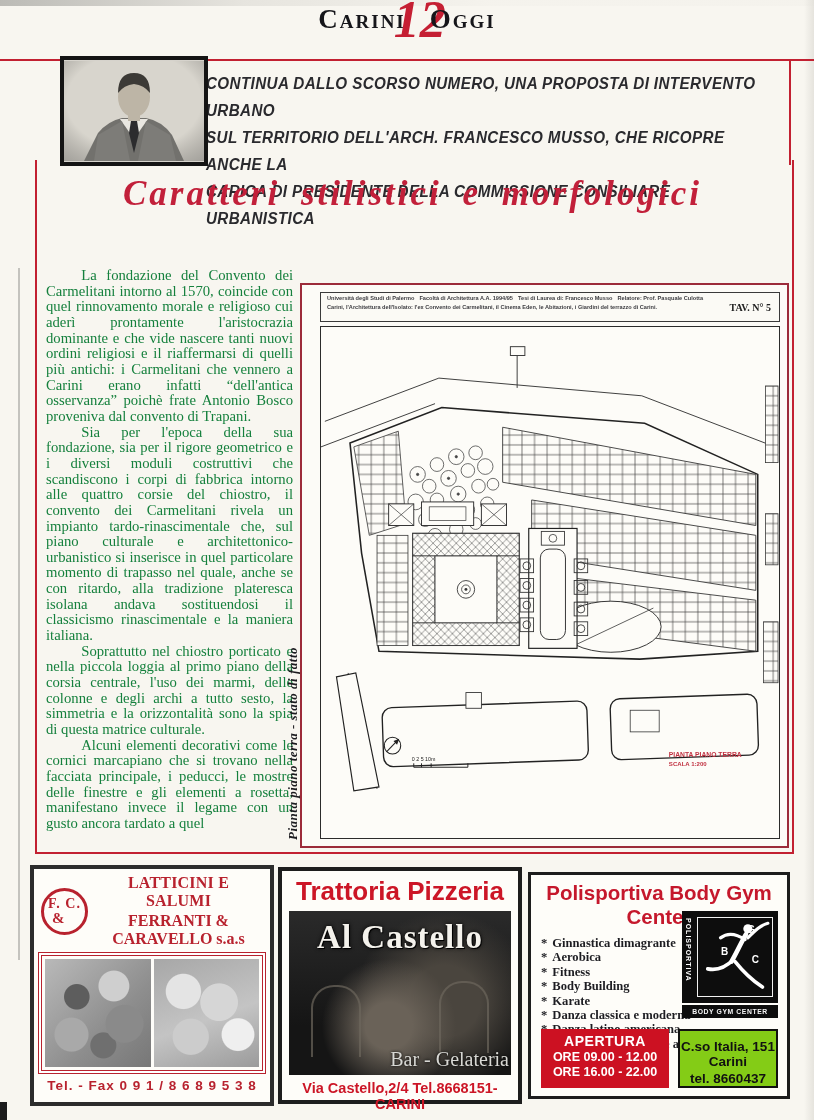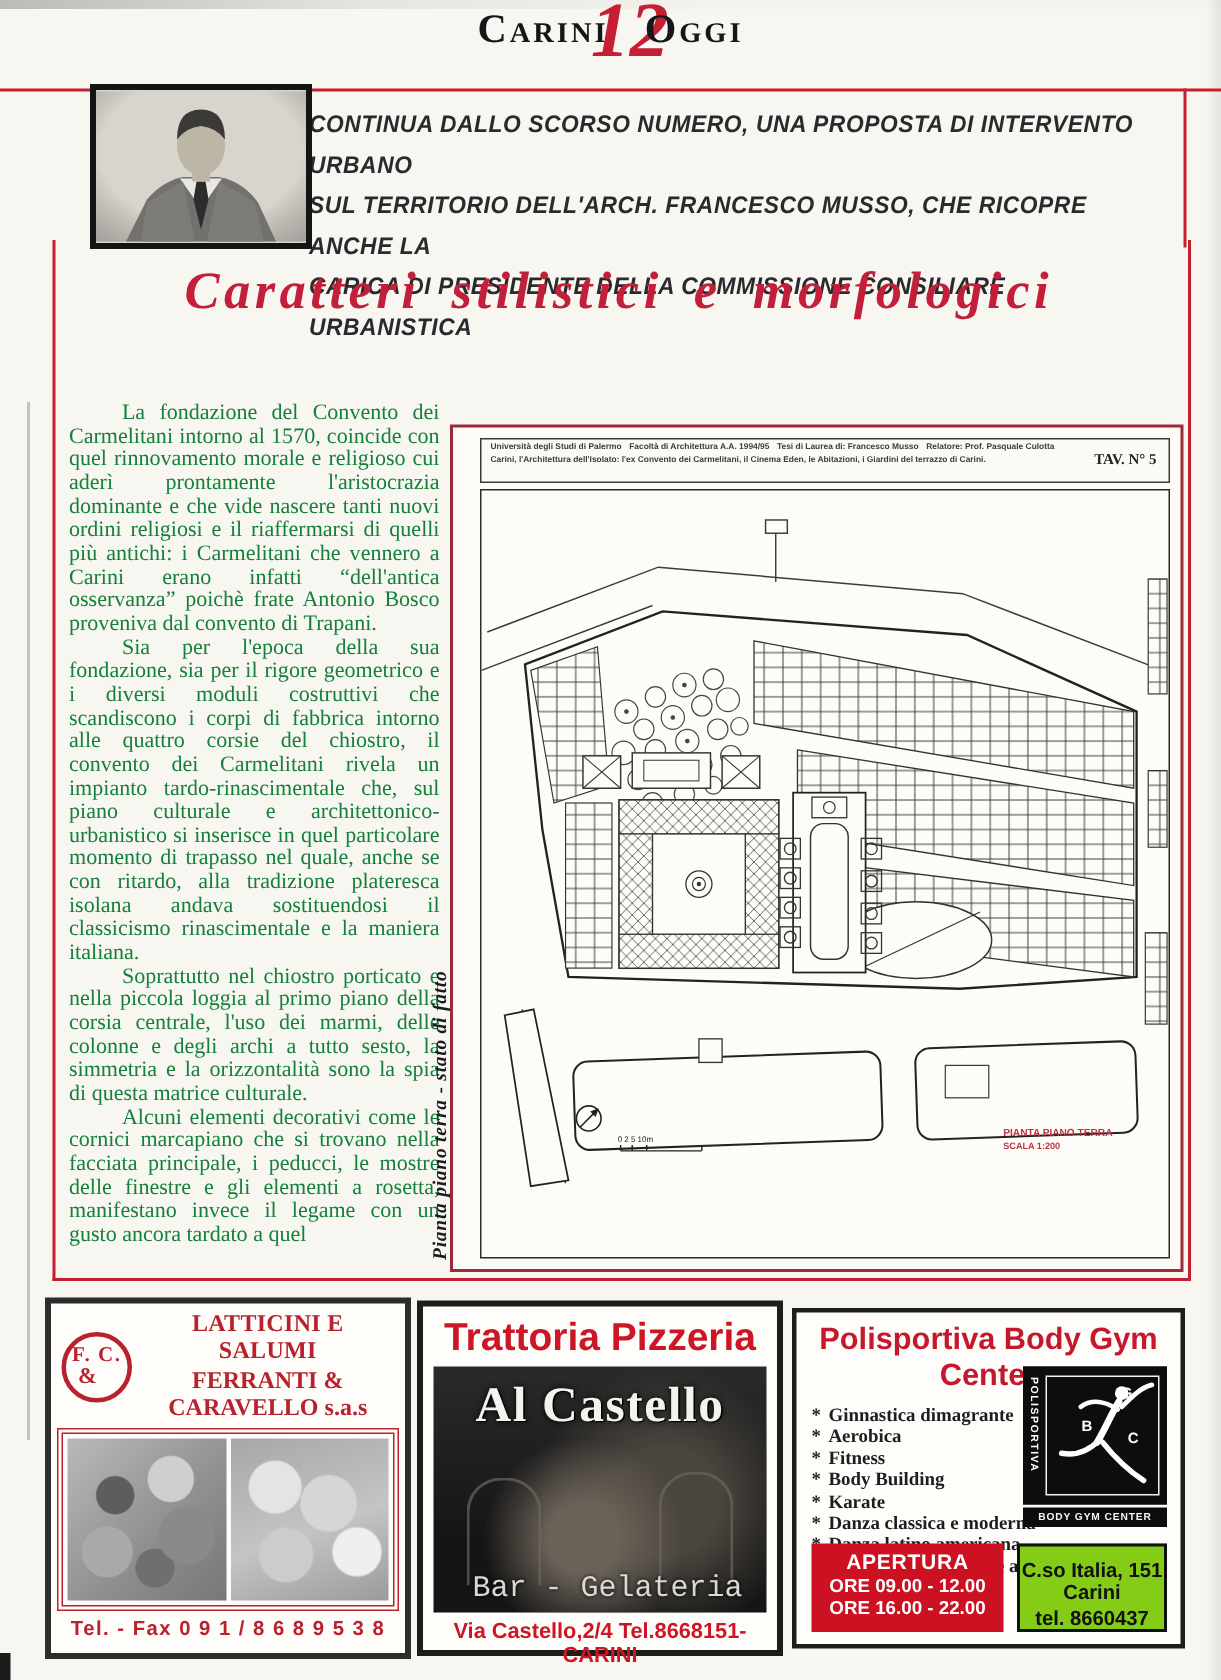--- a/index.html
+++ b/index.html
@@ -68,21 +68,21 @@
   .ad1-addr .a2{font-size:13.5px;letter-spacing:1px;margin-top:2px;}
 
   
   .ad2{left:278px;top:867px;width:244px;height:237px;border:4px solid #1d1d1d;padding:3px 7px;}
   .ad2-head{text-align:center;color:#cc1626;font-family:"Liberation Sans",sans-serif;font-weight:bold;font-size:26px;margin:2px 0 4px;}
   .ad2-photo{position:relative;height:164px;background:radial-gradient(circle at 45% 70%,#6a6258 0 14%,transparent 40%),radial-gradient(circle at 70% 55%,#4a453e 0 20%,transparent 50%),linear-gradient(180deg,#2a2a2a,#151515 70%);overflow:hidden;}
   .arch{position:absolute;width:46px;height:70px;border:2px solid #6d675d;border-bottom:none;border-radius:23px 23px 0 0;opacity:.7;}
   .arch.a1{left:22px;bottom:18px;}
   .arch.a2{left:150px;bottom:22px;}
   .ad2-name{position:absolute;left:0;top:8px;width:100%;text-align:center;color:#f4f2ec;font-family:"Liberation Serif",serif;font-weight:bold;font-size:33px;letter-spacing:1px;text-shadow:0 0 4px #000,1px 1px 0 #000;}
-  .ad2-sub{position:absolute;right:16px;bottom:4px;color:#d8d8d4;font-family:Liberation Mono, monospace;font-size:20px;text-shadow:0 0 3px #000;}
+  .ad2-sub{position:absolute;right:2px;bottom:4px;color:#d8d8d4;font-family:Liberation Serif, serif;font-size:20px;text-shadow:0 0 3px #000;}
   .ad2-addr{text-align:center;color:#cc1626;font-family:"Liberation Sans",sans-serif;font-weight:bold;font-size:14.5px;margin-top:5px;}
 
   
   .ad3{left:528px;top:872px;width:262px;height:227px;border:3px solid #1d1d1d;padding:4px 10px;}
   .ad3-title{color:#c5182c;font-family:"Liberation Sans",sans-serif;font-weight:bold;font-size:20.5px;text-align:center;margin-top:2px;}
   .gym-list{list-style:none;margin:7px 0 0;padding:0;font-family:"Liberation Serif",serif;font-weight:bold;font-size:12.6px;color:#1d1d22;line-height:14.4px;}
   .gym-list li{white-space:nowrap;}
   .gym-list .bul{margin-right:5px;}
   .gym-logo{position:absolute;right:9px;top:36px;width:96px;}
   .gym-logo-box{position:relative;height:90px;background:#0d0d0d;border:1px solid #0d0d0d;}

